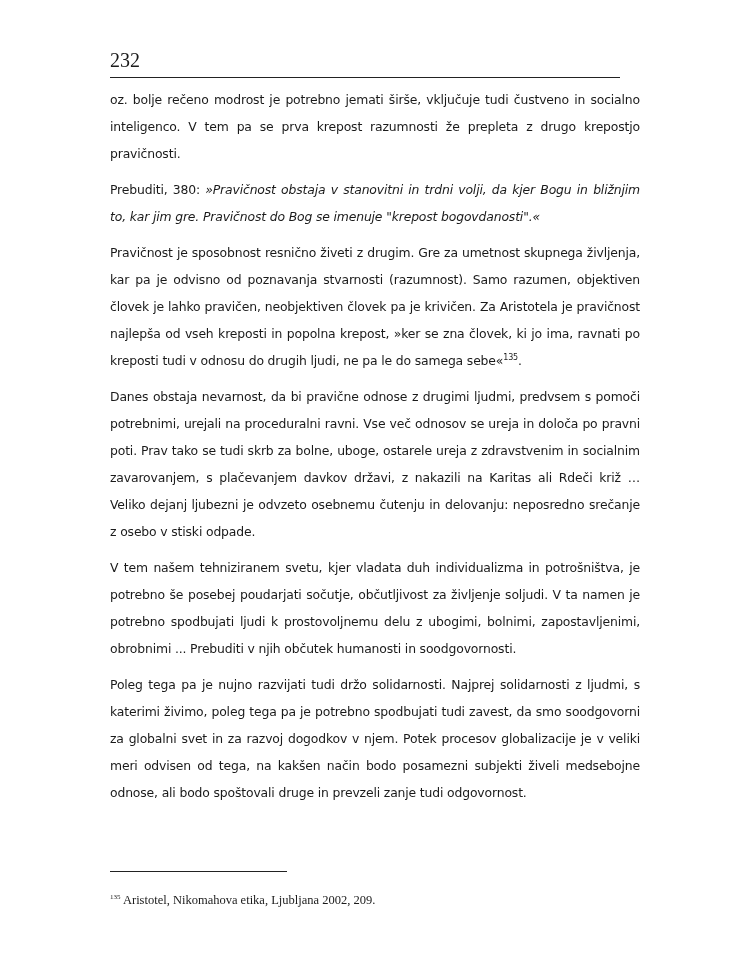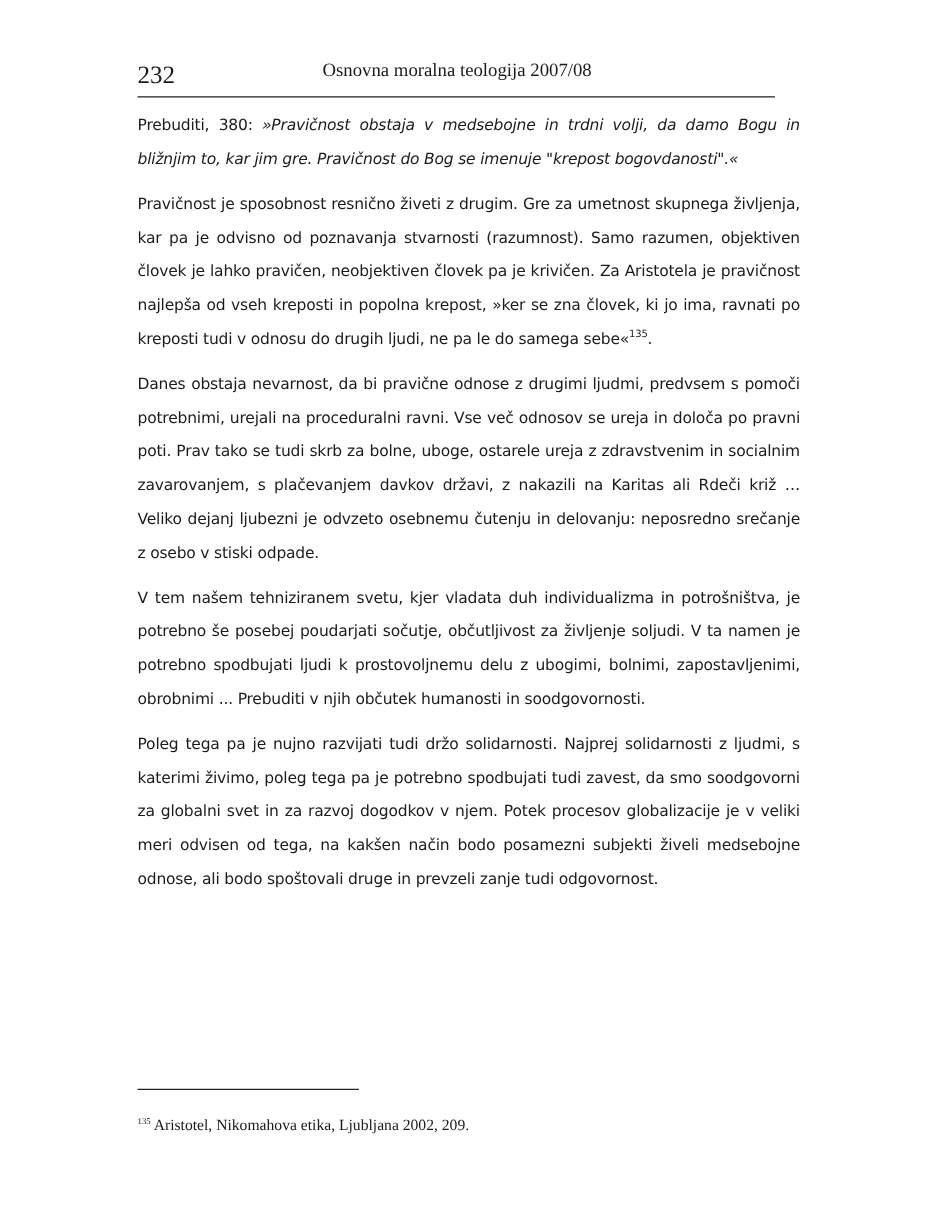--- a/index.html
+++ b/index.html
@@ -14,25 +14,25 @@
   sup { font-size:8px; line-height:0; vertical-align:super; }
   .fn-rule { position:absolute; left:110px; top:871px; width:177px; border-top:1px solid #222; }
   .footnote { position:absolute; left:110px; top:893px; font-family:"Liberation Serif", serif; font-size:12.5px; }
   .footnote sup { font-size:7px; }
 </style>
 </head>
 <body>
 
 <div class="header">
   <span class="page-num">232</span>
-  <span class="running-title">Osnovna moralna teologija 2007/08</span>
 </div>
 
 <div class="body">
-  <p><span>Prebuditi, 380: </span><span class="ital">»Pravičnost obstaja v medsebojne in trdni volji, da damo Bogu in bližnjim to, kar jim gre. Pravičnost do Bog se imenuje "krepost bogovdanosti".«</span></p>
+  <p>oz. bolje rečeno modrost je potrebno jemati širše, vključuje tudi čustveno in socialno inteligenco. V tem pa se prva krepost razumnosti že prepleta z drugo krepostjo pravičnosti.</p>
+  <p><span>Prebuditi, 380: </span><span class="ital">»Pravičnost obstaja v stanovitni in trdni volji, da kjer Bogu in bližnjim to, kar jim gre. Pravičnost do Bog se imenuje "krepost bogovdanosti".«</span></p>
   <p><span>Pravičnost je sposobnost resnično živeti z drugim. Gre za umetnost skupnega življenja, kar pa je odvisno od poznavanja stvarnosti (razumnost). Samo razumen, objektiven človek je lahko pravičen, neobjektiven človek pa je krivičen. Za Aristotela je pravičnost najlepša od vseh kreposti in popolna krepost, »ker se zna človek, ki jo ima, ravnati po kreposti tudi v odnosu do drugih ljudi, ne pa le do samega sebe«</span><sup>135</sup><span>.</span></p>
   <p>Danes obstaja nevarnost, da bi pravične odnose z drugimi ljudmi, predvsem s pomoči potrebnimi, urejali na proceduralni ravni. Vse več odnosov se ureja in določa po pravni poti. Prav tako se tudi skrb za bolne, uboge, ostarele ureja z zdravstvenim in socialnim zavarovanjem, s plačevanjem davkov državi, z nakazili na Karitas ali Rdeči križ … Veliko dejanj ljubezni je odvzeto osebnemu čutenju in delovanju: neposredno srečanje z osebo v stiski odpade.</p>
   <p>V tem našem tehniziranem svetu, kjer vladata duh individualizma in potrošništva, je potrebno še posebej poudarjati sočutje, občutljivost za življenje soljudi. V ta namen je potrebno spodbujati ljudi k prostovoljnemu delu z ubogimi, bolnimi, zapostavljenimi, obrobnimi ... Prebuditi v njih občutek humanosti in soodgovornosti.</p>
   <p>Poleg tega pa je nujno razvijati tudi držo solidarnosti. Najprej solidarnosti z ljudmi, s katerimi živimo, poleg tega pa je potrebno spodbujati tudi zavest, da smo soodgovorni za globalni svet in za razvoj dogodkov v njem. Potek procesov globalizacije je v veliki meri odvisen od tega, na kakšen način bodo posamezni subjekti živeli medsebojne odnose, ali bodo spoštovali druge in prevzeli zanje tudi odgovornost.</p>
 </div>
 
 <div class="fn-rule"></div>
 <div class="footnote"><sup>135</sup><span> Aristotel, Nikomahova etika, Ljubljana 2002, 209.</span></div>
 
 </body></html>

